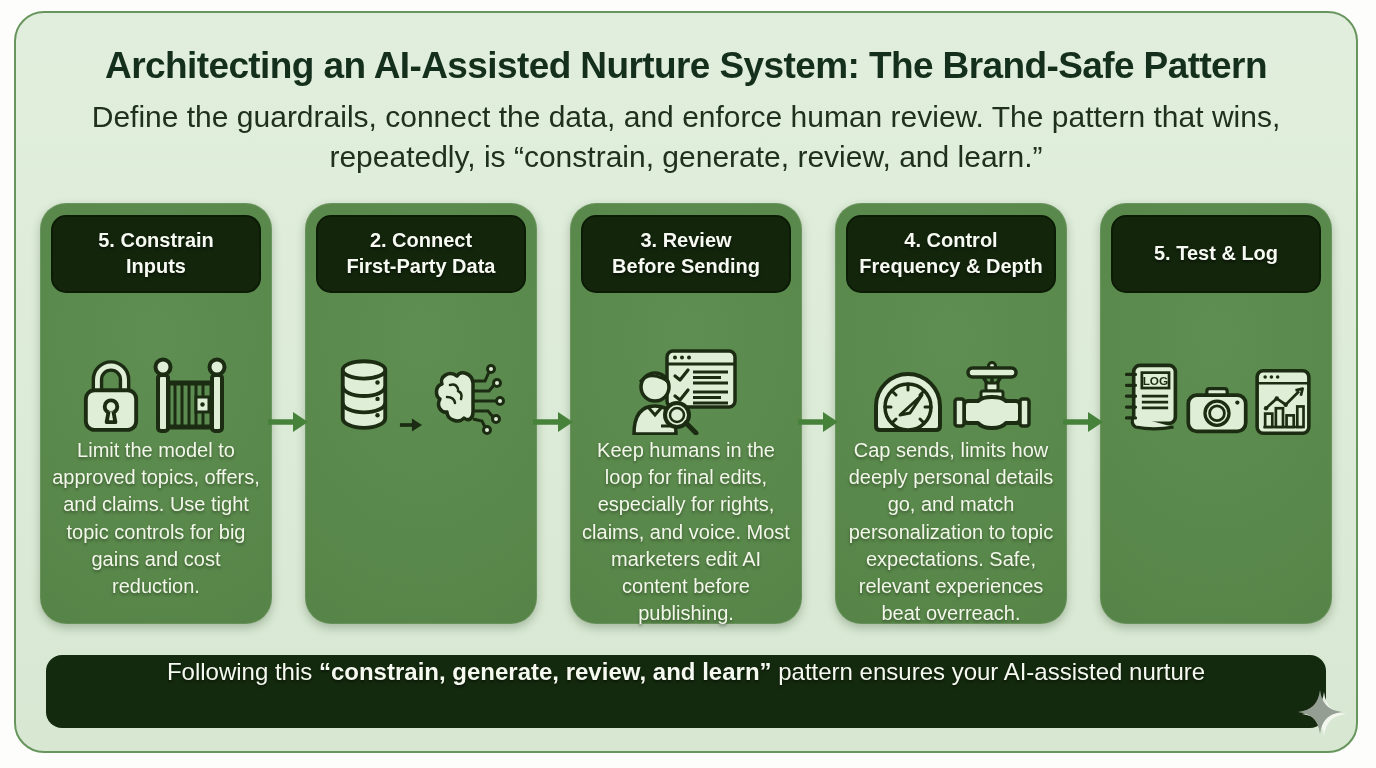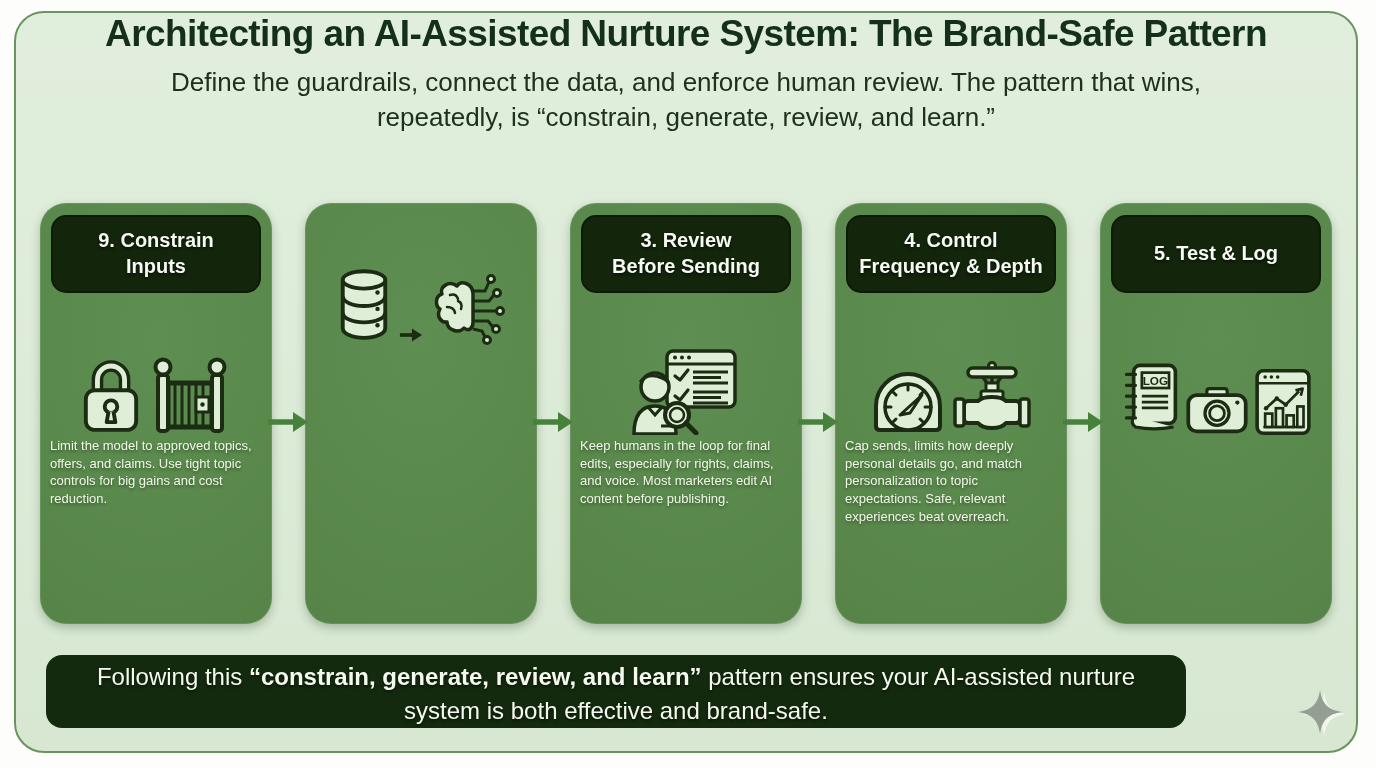--- a/index.html
+++ b/index.html
@@ -1,41 +1,41 @@
 <!DOCTYPE html>
 <html><head>
 <meta charset="utf-8">
 <style>
   html,body{margin:0;padding:0;background:#ffffff;}
   .canvas{position:relative;width:1376px;height:768px;background:#fdfefc;overflow:hidden;
           font-family:"Liberation Sans","DejaVu Sans",sans-serif;}
   .panel{position:absolute;left:14px;top:11px;width:1344px;height:742px;box-sizing:border-box;
          border:2.5px solid #68955d;border-radius:30px;
          background:linear-gradient(180deg,#e1eedd 0%,#dcebd7 55%,#d7e7d2 100%);}
-  .title{margin:0;text-align:center;font-size:37px;font-weight:800;
+  .title{margin:0;padding-top:32px;text-align:center;font-size:37px;font-weight:800;
          letter-spacing:-0.6px;color:#14301d;}
-  .subtitle{margin:10px auto 0;text-align:center;font-size:26px;line-height:1.34;color:#20301e;}
+  .subtitle{margin:10px auto 0;text-align:center;font-size:30px;line-height:1.34;color:#20301e;}
   .subtitle span{display:block;}
   .cards-row{position:absolute;left:0;right:0;top:190px;display:flex;justify-content:center;align-items:stretch;}
   .card{width:232px;height:421px;border-radius:26px;
         background:radial-gradient(140% 110% at 50% 32%,#5e8e52 0%,#588649 62%,#507b43 100%);
         box-shadow:0 4px 10px rgba(35,60,25,0.28), inset 0 0 0 1px rgba(255,255,255,0.10);}
   .pill{margin:12px 11px 0;height:74px;border-radius:15px;background:#13260c;border:2px solid #0c1b06;
         display:flex;flex-direction:column;justify-content:center;align-items:center;
         color:#f7faf2;font-weight:700;font-size:20px;line-height:1.28;
         text-shadow:0 2px 3px rgba(0,0,0,0.55);}
   .pill span{display:block;text-align:center;}
   .icons{height:132px;display:flex;justify-content:center;align-items:flex-end;gap:7px;margin-top:10px;}
-  .body-text{margin:2px 0 0;padding:0 10px;font-size:13px;line-height:1.36;
+  .body-text{margin:2px 0 0;padding:0 10px;text-align:center;font-size:20px;line-height:1.36;
              color:#f2f7ea;text-shadow:0 2px 3px rgba(18,33,10,0.45);}
   .arrow-slot{width:33px;position:relative;}
   .arrow-slot svg{position:absolute;left:-4px;top:201px;}
-  .banner{position:absolute;left:30px;top:642px;width:1140px;height:73px;box-sizing:border-box;
+  .banner{position:absolute;left:30px;top:642px;width:1280px;height:73px;box-sizing:border-box;
           background:#142a0e;border-radius:16px;display:flex;flex-direction:column;
-          justify-content:flex-end;align-items:center;color:#f5f9f0;font-size:24px;line-height:1.42;
+          justify-content:space-between;align-items:center;color:#f5f9f0;font-size:24px;line-height:1.42;
           text-shadow:0 2px 3px rgba(0,0,0,0.5);}
   .banner-line{text-align:center;white-space:nowrap;}
   .banner-line strong{font-weight:800;}
   .sparkle{position:absolute;left:1280px;top:675px;}
   .icon{display:block;}
 </style>
 </head>
 <body>
 
 <div class="canvas">
@@ -44,21 +44,21 @@
     <h1 class="title">Architecting an AI-Assisted Nurture System: The Brand-Safe Pattern</h1>
     <p class="subtitle">
       <span>Define the guardrails, connect the data, and enforce human review. The pattern that wins,</span>
       <span>repeatedly, is “constrain, generate, review, and learn.”</span>
     </p>
 
     <div class="cards-row">
 
       <div class="card">
         <div class="pill">
-          <span>9. Constrain</span>
+          <span>5. Constrain</span>
           <span>Inputs</span>
         </div>
         <div class="icons">
           <svg class="icon" width="60" height="78" viewBox="0 0 62 78">
             <path d="M17 36 V22 a14 14 0 0 1 28 0 V36" fill="none" stroke="#1b2c12" stroke-width="12"></path>
             <path d="M17 36 V22 a14 14 0 0 1 28 0 V36" fill="none" stroke="#dfeed6" stroke-width="5"></path>
             <rect x="5" y="33" width="52" height="41" rx="9" fill="#dfeed6" stroke="#1b2c12" stroke-width="4"></rect>
             <circle cx="31" cy="50" r="6.5" fill="none" stroke="#1b2c12" stroke-width="4"></circle>
             <path d="M28.5 55 L26.5 66 H35.5 L33.5 55" fill="#dfeed6" stroke="#1b2c12" stroke-width="4" stroke-linejoin="round"></path>
           </svg>
@@ -77,20 +77,24 @@
       </div>
 
       <div class="arrow-slot">
         <svg width="42" height="36" viewBox="0 0 42 36">
           <path d="M0 18 H28" stroke="#47823b" stroke-width="5.5" fill="none"></path>
           <path d="M25 8 L40 18 L25 28 Z" fill="#47823b"></path>
         </svg>
       </div>
 
       <div class="card">
+        <div class="pill">
+          <span>2. Connect</span>
+          <span>First-Party Data</span>
+        </div>
         <div class="icons">
           <svg class="icon" width="56" height="78" viewBox="0 0 58 80">
             <path d="M7 13 V63 a22 10 0 0 0 44 0 V13" fill="#dfeed6" stroke="#1b2c12" stroke-width="4"></path>
             <ellipse cx="29" cy="13" rx="22" ry="9" fill="#dfeed6" stroke="#1b2c12" stroke-width="4"></ellipse>
             <path d="M7 30 a22 10 0 0 0 44 0" fill="none" stroke="#1b2c12" stroke-width="4"></path>
             <path d="M7 47 a22 10 0 0 0 44 0" fill="none" stroke="#1b2c12" stroke-width="4"></path>
             <circle cx="43" cy="26" r="2.3" fill="#1b2c12"></circle>
             <circle cx="43" cy="43" r="2.3" fill="#1b2c12"></circle>
             <circle cx="43" cy="60" r="2.3" fill="#1b2c12"></circle>
           </svg>
@@ -237,21 +241,20 @@
           </svg>
         </div>
       </div>
 
     </div>
 
     <div class="banner">
       <div class="banner-line">
         <span>Following this </span><strong>“constrain, generate, review, and learn”</strong><span> pattern ensures your AI-assisted nurture</span>
       </div>
-      <div class="banner-line">system is both effective and brand-safe.</div>
     </div>
 
     <svg class="sparkle" width="52" height="52" viewBox="0 0 52 52">
       <path d="M28 4 C30 18 36 24 50 26 C36 28 30 34 28 48 C26 34 20 28 6 26 C20 24 26 18 28 4 Z" fill="rgba(242,248,238,0.95)"></path>
       <path d="M24 2 C26 16 32 22 46 24 C32 26 26 32 24 46 C22 32 16 26 2 24 C16 22 22 16 24 2 Z" fill="#949e93"></path>
     </svg>
 
   </div>
 </div>
 

